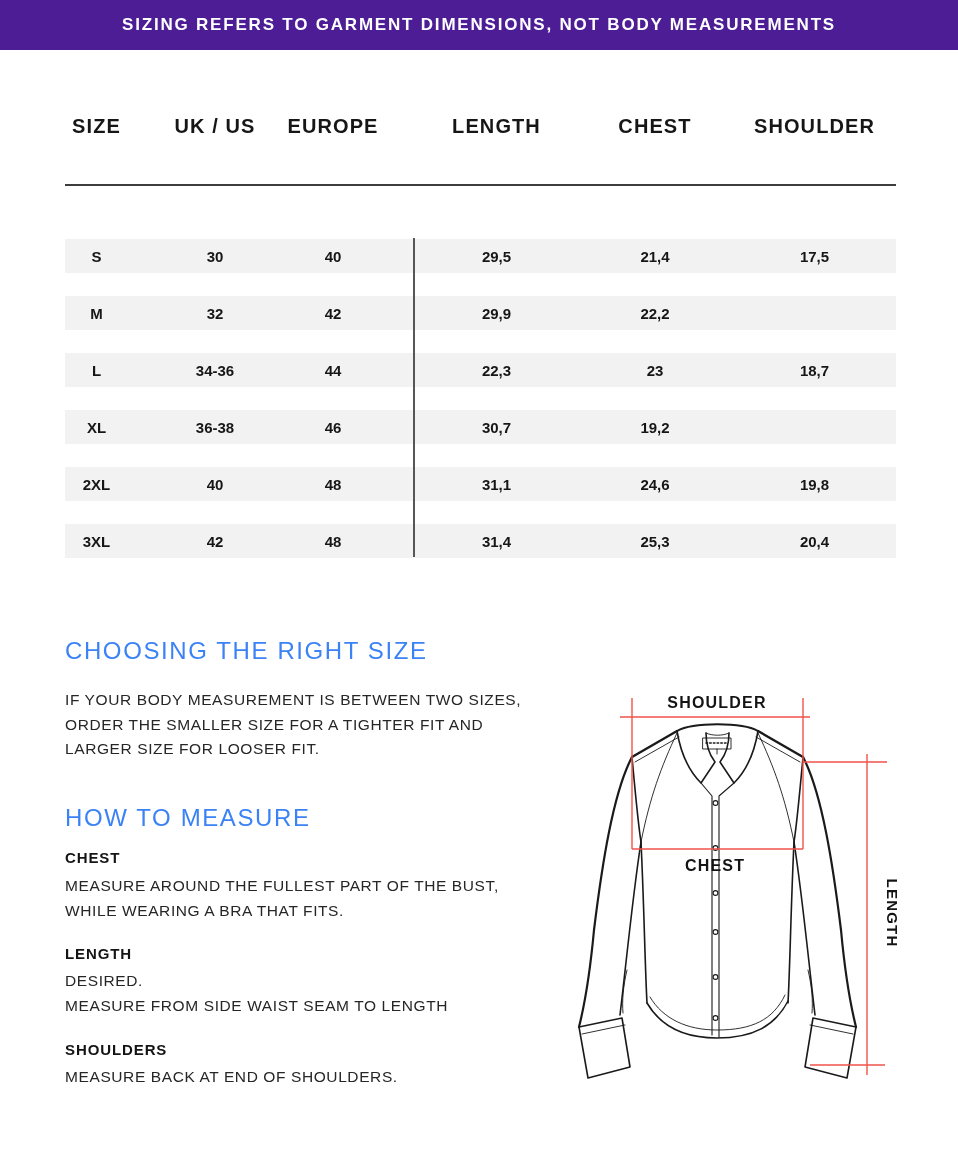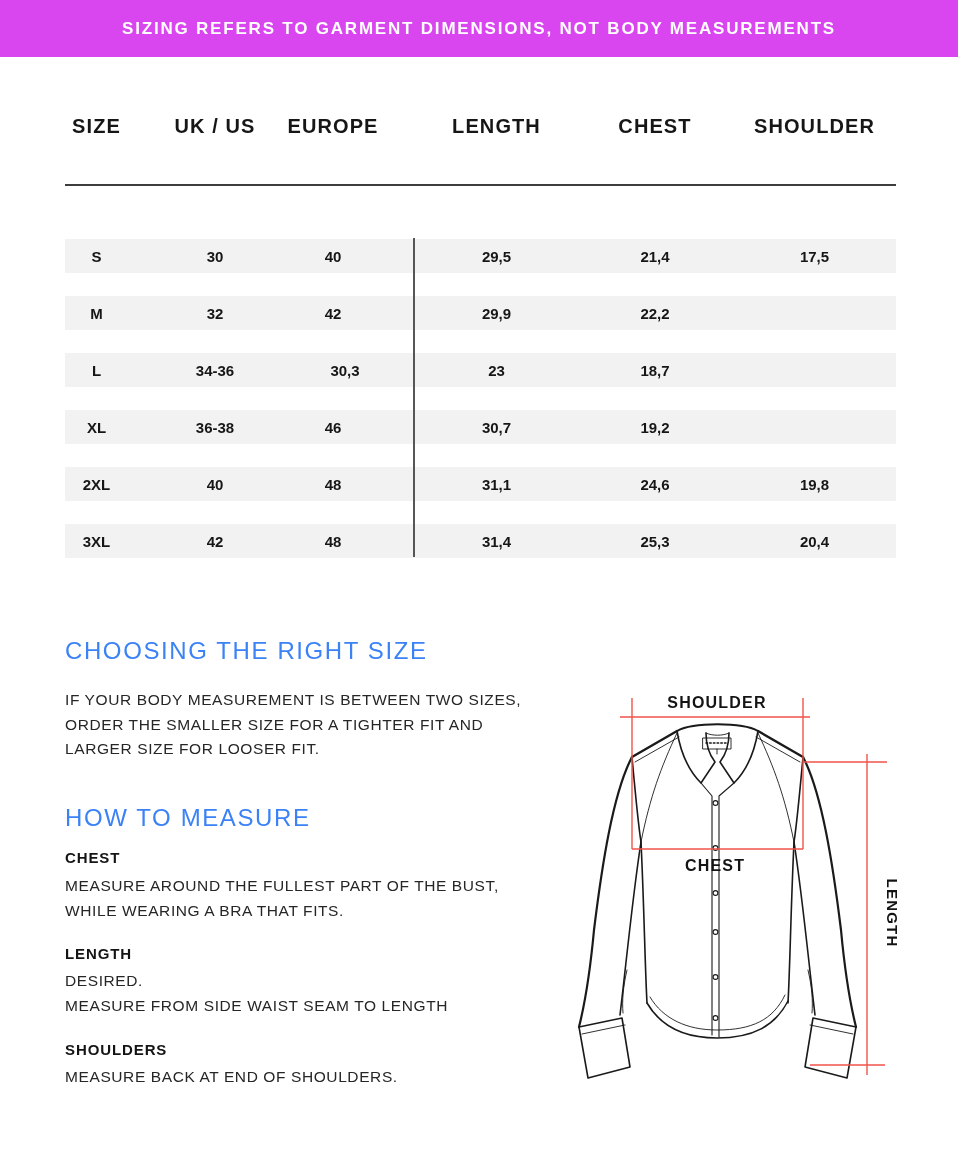--- a/index.html
+++ b/index.html
@@ -2,21 +2,21 @@
 <html><head>
 <meta charset="utf-8">
 <style>
   html,body{margin:0;padding:0;background:#fff;}
   .page{
     position:relative;width:958px;height:1165px;background:#ffffff;
     font-family:"Liberation Sans",sans-serif;color:#1c1c1c;overflow:hidden;
   }
   
   .banner{
-    position:absolute;left:0;top:0;width:958px;height:57px;background:#d946ef;
+    position:absolute;left:0;top:0;width:958px;height:50px;background:#4c1d95;
     display:flex;align-items:center;justify-content:center;
   }
   .banner span{
     color:#ffffff;font-size:17px;font-weight:700;letter-spacing:1.8px;white-space:nowrap;
   }
   
   .tbl-grid{position:absolute;left:65px;width:831px;display:grid;
     grid-template-columns:91px 118px 142px 161px 156px 163px;}
   .tbl-head{top:113px;height:26px;}
   .tbl-head .cell{font-size:20px;font-weight:700;letter-spacing:1.1px;}
@@ -67,21 +67,22 @@
   <div class="row" style="top:296px">
     <div class="cell shift">M</div>
     <div class="cell">32</div>
     <div class="cell shift2">42</div>
     <div class="cell">29,9</div>
     <div class="cell">22,2</div>
   </div>
   <div class="row" style="top:353px">
     <div class="cell shift">L</div>
     <div class="cell">34-36</div>
-    <div class="cell">30,3</div>
+    <div class="cell shift2">44</div>
+    <div class="cell">22,3</div>
     <div class="cell">23</div>
     <div class="cell">18,7</div>
   </div>
   <div class="row" style="top:410px">
     <div class="cell shift">XL</div>
     <div class="cell">36-38</div>
     <div class="cell shift2">46</div>
     <div class="cell">30,7</div>
     <div class="cell">19,2</div>
   </div>

